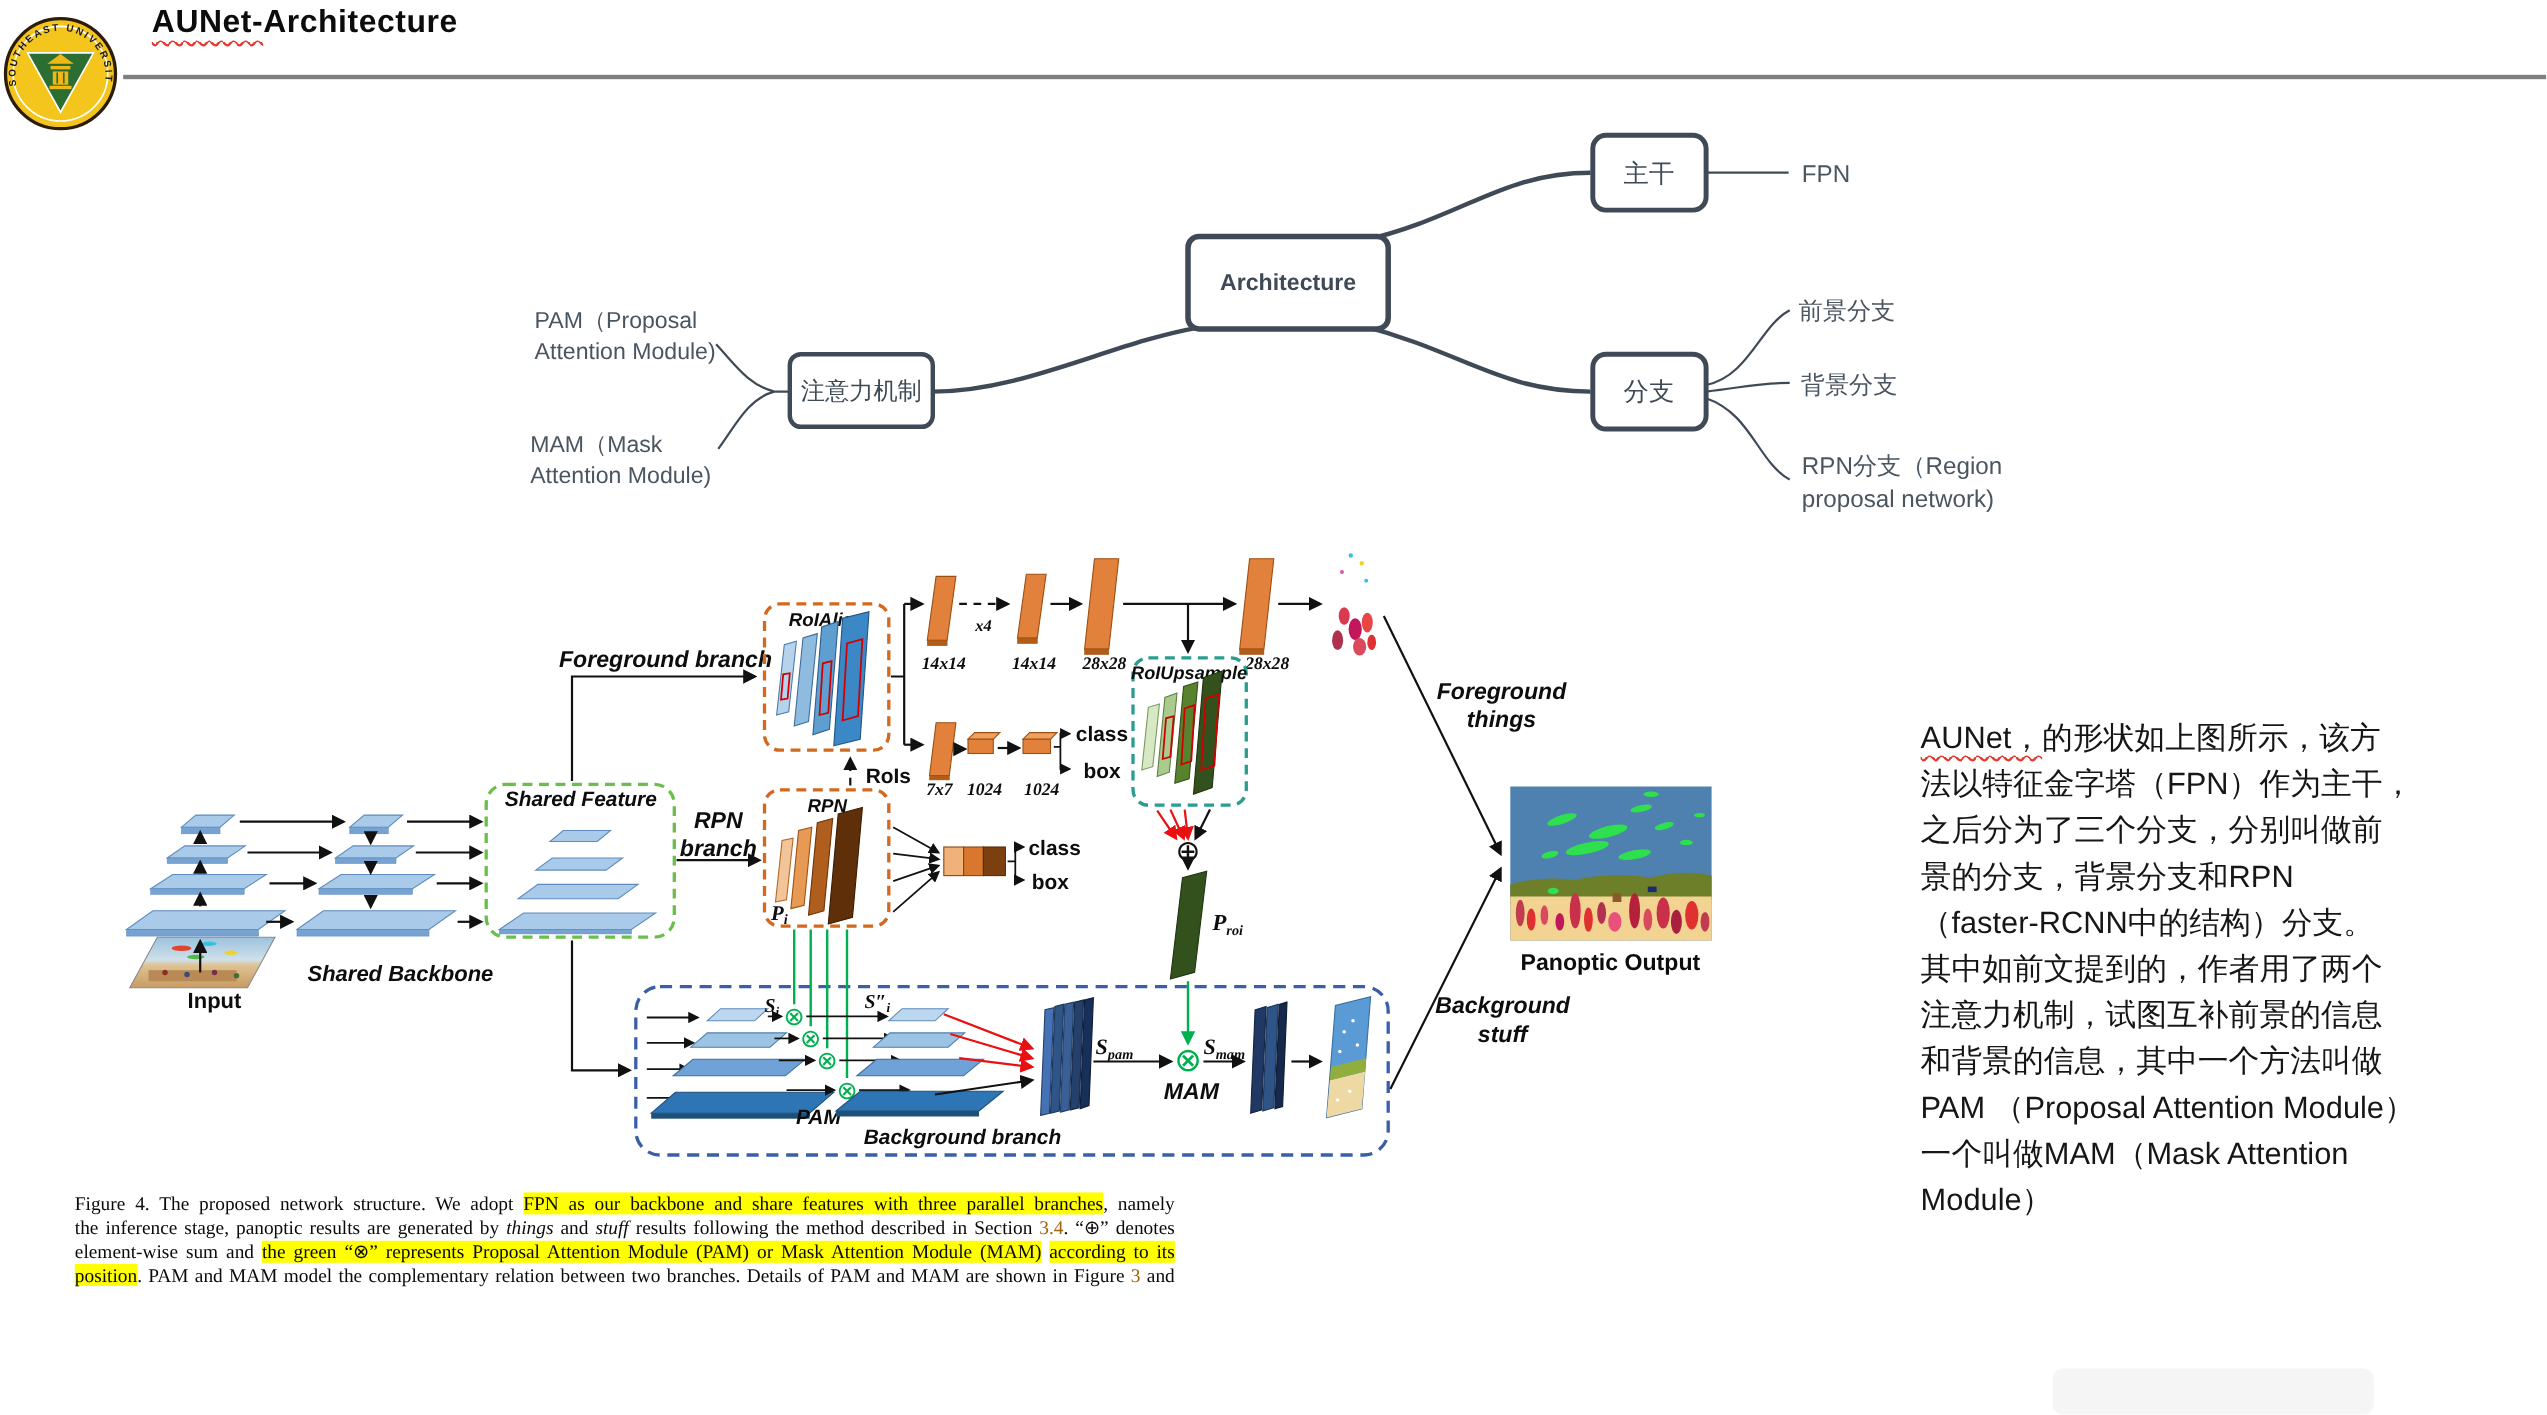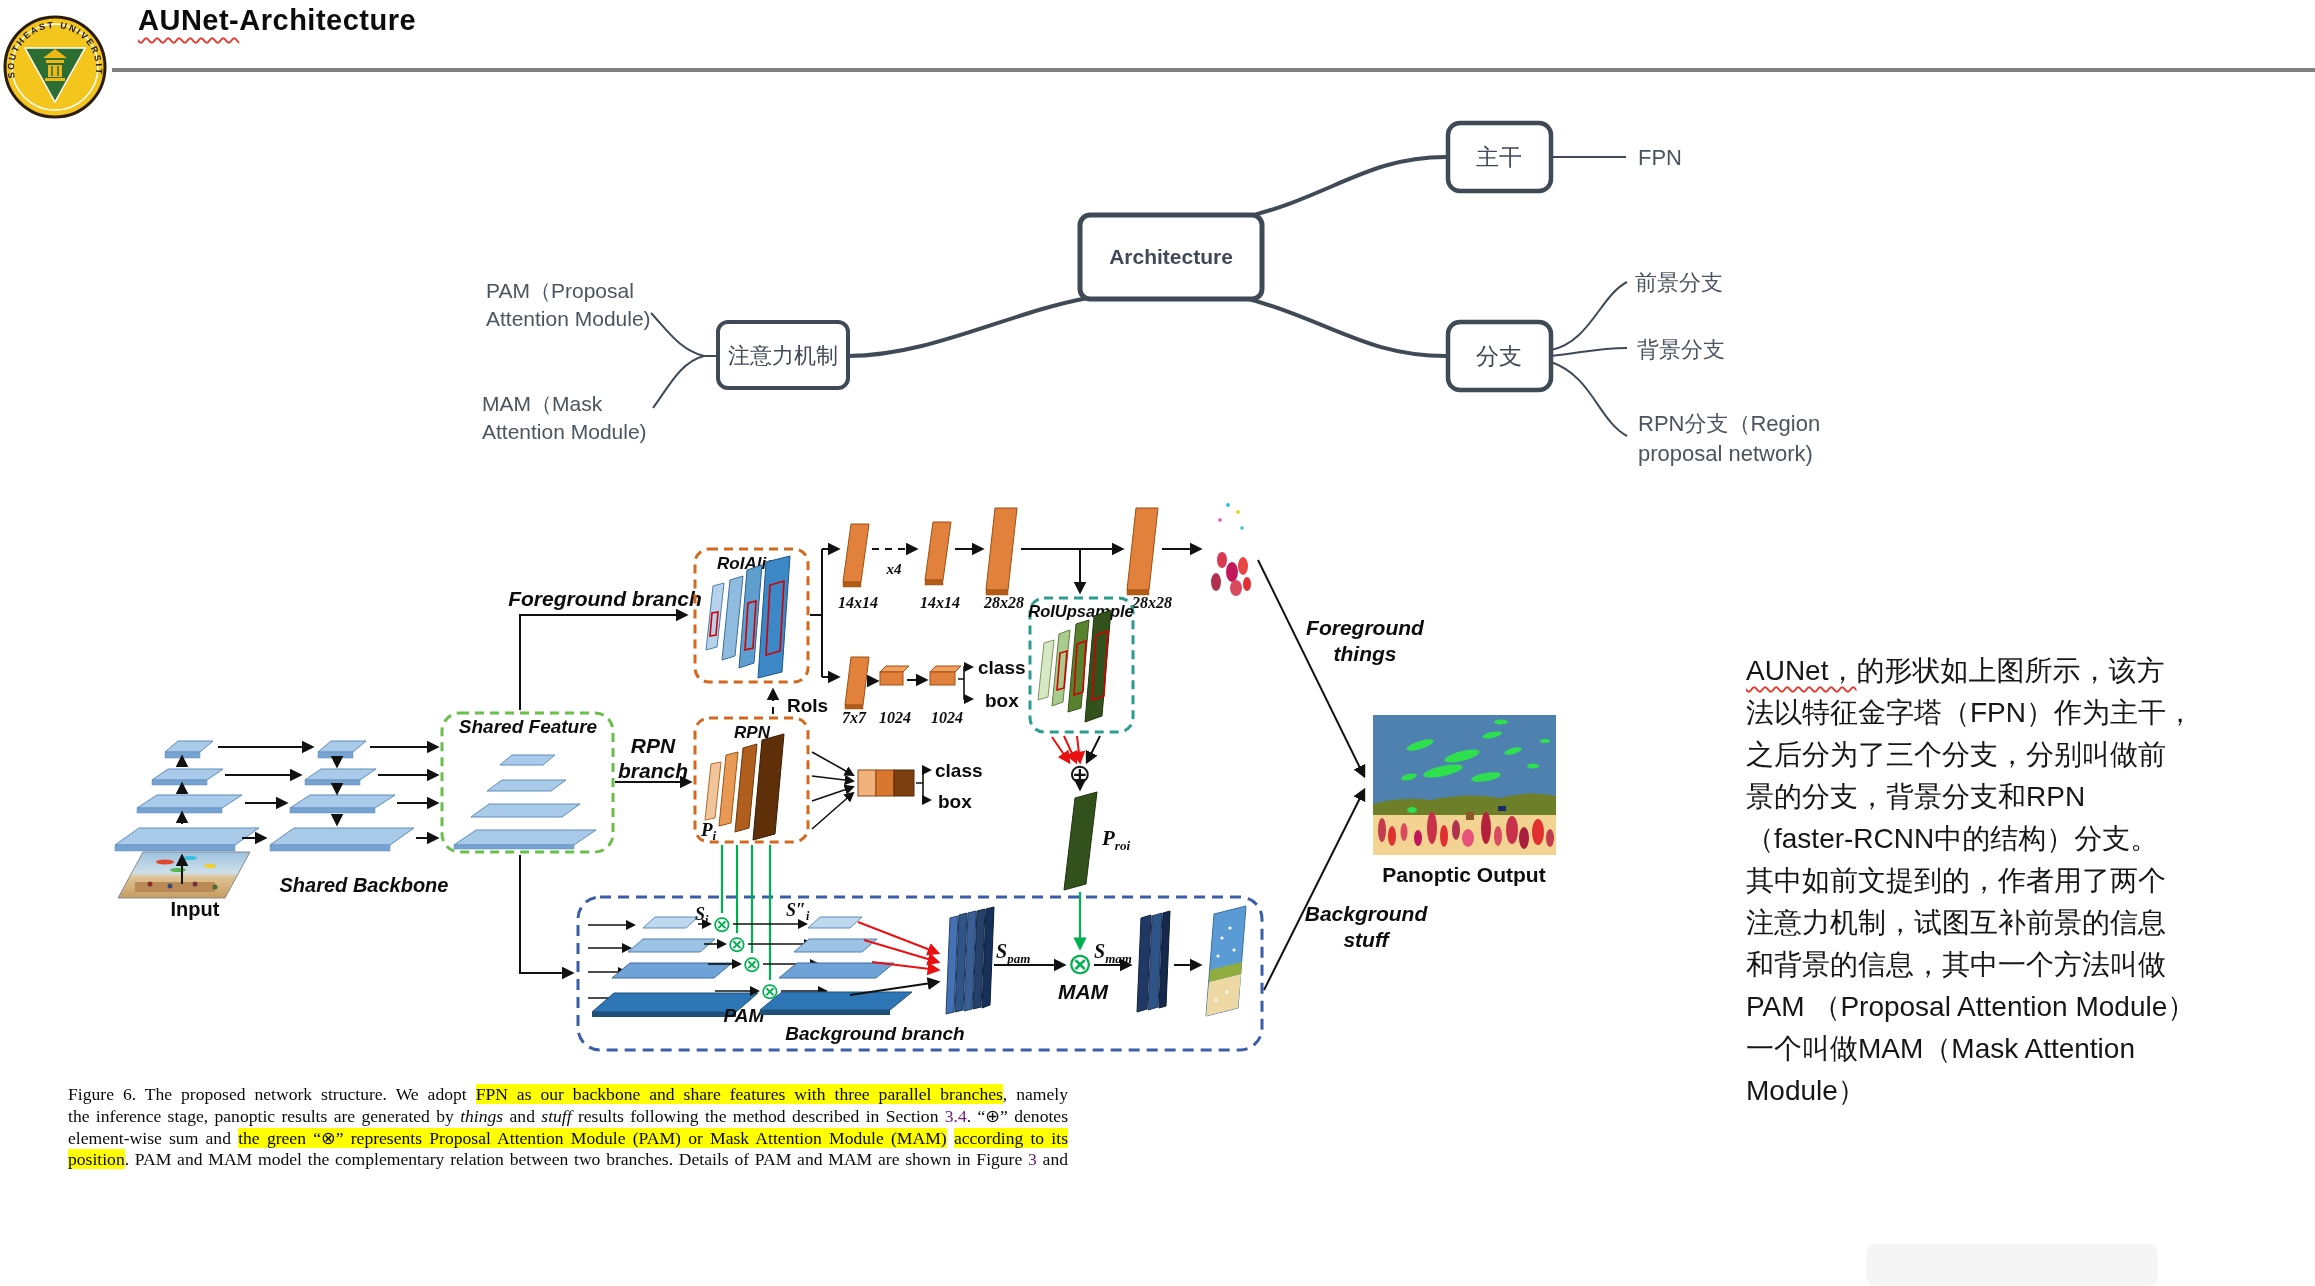--- a/index.html
+++ b/index.html
@@ -10,21 +10,21 @@
   #page-title .sq-title{text-decoration:underline wavy #e23a2e 2px;text-underline-offset:7px;}
   #header-rule{position:absolute;left:112px;top:68px;width:2203px;height:4px;background:#7f7f7f;}
   #logo{position:absolute;left:2px;top:6px;}
   
   #caption{position:absolute;left:68px;top:1084px;width:1000px;font-family:"Liberation Serif",serif;
            font-size:17.6px;line-height:21.8px;color:#0a0a0a;}
   #caption .segline{white-space:nowrap;}
   #caption .segline.just{text-align:justify;text-align-last:justify;white-space:normal;}
   .seg-h{background:#ffff00;}
   .seg-i{font-style:italic;}
-  .seg-r{color:#701a75;}
+  .seg-r{color:#a16207;}
   .seg-sq{text-decoration:underline wavy #e23a2e 1.5px;text-underline-offset:6px;}
   
   #notes{position:absolute;left:1746px;top:650px;width:572px;font-size:28px;line-height:42px;
          color:#161616;font-weight:400;}
   #notes .segline{white-space:nowrap;}
   
   #watermark{position:absolute;left:1866px;top:1244px;width:292px;height:42px;background:#ededed;
              border-radius:10px;opacity:.55;}
   
   svg text{user-select:none;}
@@ -446,21 +446,21 @@
         <ellipse cx="1512" cy="830" rx="6" ry="14" fill="#c9304a"></ellipse>
           <ellipse cx="1524" cy="838" rx="5" ry="11" fill="#a8203e"></ellipse>
         <ellipse cx="1538" cy="832" rx="6" ry="13" fill="#e03030"></ellipse>
           <ellipse cx="1550" cy="838" rx="4" ry="9" fill="#c23b4e"></ellipse>
       </g>
       <text class="f-b" x="1464" y="882" font-size="21" text-anchor="middle">Panoptic Output</text>
     </g>
   </svg>
 
   <div id="caption">
-      <div class="segline just"><span class="seg-p">Figure 6. The proposed network structure.  We adopt </span><span class="seg-h">FPN as our backbone and share features with three parallel branches</span><span class="seg-p">, namely</span></div>
+      <div class="segline just"><span class="seg-p">Figure 4. The proposed network structure.  We adopt </span><span class="seg-h">FPN as our backbone and share features with three parallel branches</span><span class="seg-p">, namely</span></div>
       <div class="segline just"><span class="seg-p">the inference stage, panoptic results are generated by </span><span class="seg-i">things</span><span class="seg-p"> and </span><span class="seg-i">stuff</span><span class="seg-p"> results following the method described in Section </span><span class="seg-r">3.4</span><span class="seg-p">. “⊕” denotes</span></div>
       <div class="segline just"><span class="seg-p">element-wise sum and </span><span class="seg-h">the green “⊗” represents Proposal Attention Module (PAM) or Mask Attention Module (MAM)</span><span class="seg-p"> </span><span class="seg-h">according to its</span></div>
       <div class="segline just"><span class="seg-h">position</span><span class="seg-p">. PAM and MAM model the complementary relation between two branches. Details of PAM and MAM are shown in Figure </span><span class="seg-r">3</span><span class="seg-p"> and</span></div>
     </div>
 
   <div id="notes">
       <div class="segline"><span class="seg-sq">AUNet，</span><span class="seg-p">的形状如上图所示，该方</span></div>
       <div class="segline"><span class="seg-p">法以特征金字塔（FPN）作为主干，</span></div>
       <div class="segline"><span class="seg-p">之后分为了三个分支，分别叫做前</span></div>
       <div class="segline"><span class="seg-p">景的分支，背景分支和RPN</span></div>

